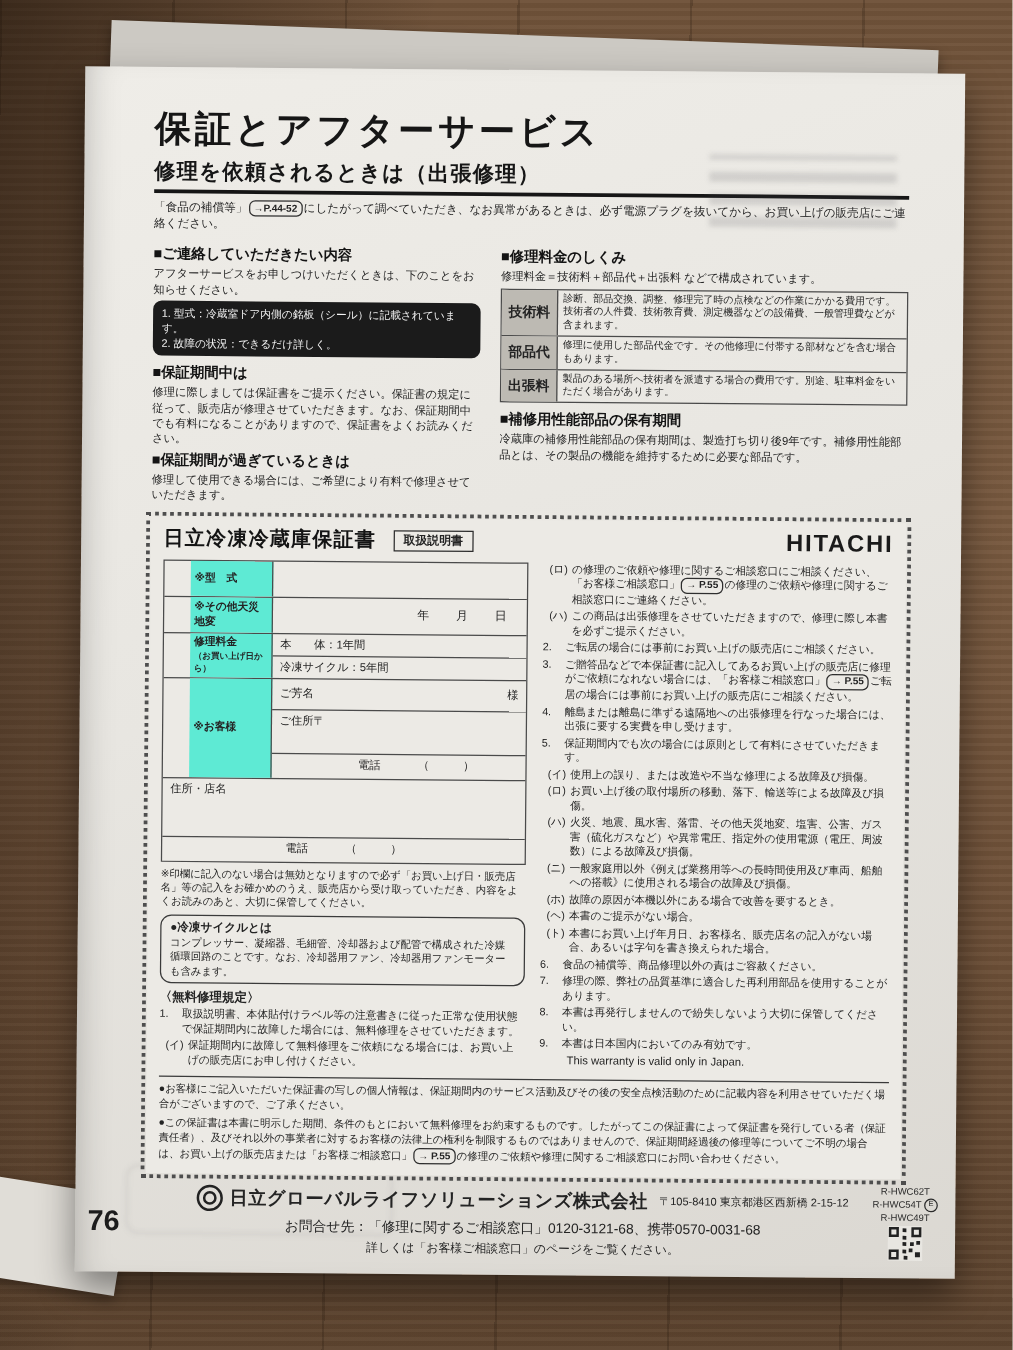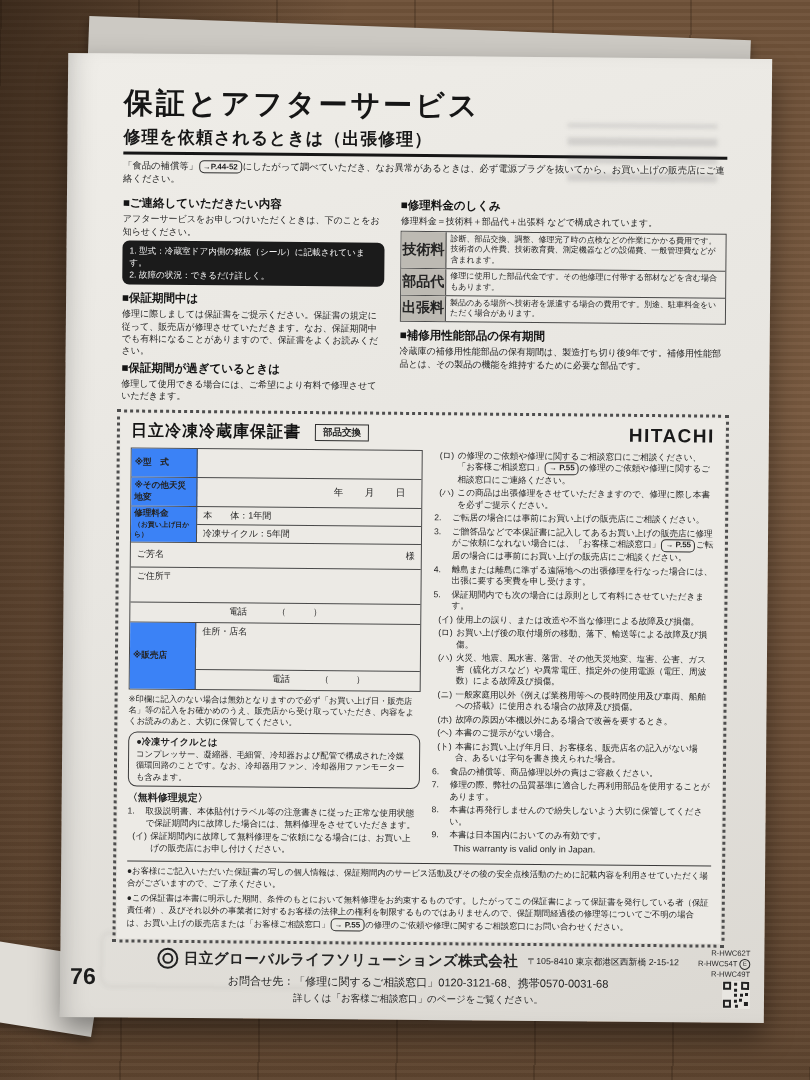--- a/index.html
+++ b/index.html
@@ -48,42 +48,42 @@
   .cols{display:flex;gap:16px;}
   .col-l{flex:0 0 262px;}
   .col-r{flex:1;}
   .h2{font-size:11.5px;font-weight:bold;color:#141414;margin:3px 0 2px 0;}
   .body-text{font-size:9px;line-height:1.38;margin-bottom:3px;}
   .notice-box{background:#1b1b1b;color:#f5f5f5;border-radius:7px;padding:4px 7px;
     font-size:8.6px;line-height:1.4;margin:3px 0 6px 0;}
   .fee-table{border:1px solid #4a4a4a;margin:2px 0 6px 0;}
   .fee-row{display:flex;border-bottom:1px solid #4a4a4a;}
   .fee-row:last-child{border-bottom:none;}
-  .fee-label{flex:0 0 44px;background:#bdbab3;font-weight:bold;font-size:14px;
+  .fee-label{flex:0 0 44px;background:#bdbab3;font-weight:bold;font-size:11px;
     display:flex;align-items:center;justify-content:center;border-right:1px solid #4a4a4a;}
   .fee-desc{flex:1;font-size:8px;line-height:1.35;padding:2px 4px;}
 
   
   .card{
     margin-top:8px;background:#eceae5;outline:3px dotted #4e4e4e;outline-offset:1px;
     padding:7px 10px 6px 10px;position:relative;
   }
   .card-head{display:flex;align-items:center;margin-bottom:5px;}
   .card-title{font-size:16px;font-weight:bold;letter-spacing:1px;color:#141414;}
   .badge{border:1.5px solid #2e2e2e;font-size:9.5px;font-weight:bold;padding:1px 7px;margin-left:14px;}
   .brand{margin-left:auto;font-size:19px;font-weight:900;letter-spacing:1.5px;color:#1a1a1a;}
   .card-body{display:flex;gap:12px;}
   .card-left{flex:0 0 292px;}
   .card-right{flex:1;}
 
   .form{border:1px solid #4a4a4a;}
   .frow{display:flex;border-bottom:1px solid #4a4a4a;}
   .frow:last-child{border-bottom:none;}
-  .flabel{flex:0 0 66px;background:#3b82f6;border-right:1px solid #4a4a4a;
-    font-size:8.6px;font-weight:bold;display:flex;flex-direction:column;justify-content:center;padding:0 3px;box-sizing:border-box;}
+  .flabel{flex:0 0 66px;background:#5eead4;border-right:1px solid #4a4a4a;
+    font-size:8.6px;font-weight:bold;display:flex;flex-direction:column;justify-content:center;padding:0 3px;box-sizing:border-box;margin-left:21px;}
   .flabel .small{font-size:6.8px;font-weight:bold;}
   .fval{flex:1;display:flex;flex-direction:column;}
   .fcell{padding:2px 6px;font-size:9px;border-top:1px solid #4a4a4a;}
   .fcell:first-child{border-top:none;}
   .r-model{height:24px;}
   .r-date{height:24px;display:flex;align-items:center;justify-content:flex-end;letter-spacing:6px;padding-right:10px;font-size:9.5px;}
   .cell-line{display:flex;align-items:center;}
   .suffix-right{margin-left:auto;}
   .tel-cell{display:flex;gap:30px;padding-left:34%;}
   .note{font-size:8.3px;line-height:1.38;margin:4px 0;}
@@ -103,21 +103,21 @@
   .footer{position:relative;margin-top:9px;height:86px;}
   .page-num{position:absolute;left:-46px;top:16px;font-size:23px;font-weight:bold;color:#1c1c1c;}
   .footer-center{width:500px;margin:0 auto;text-align:center;}
   .company-row{display:flex;align-items:center;justify-content:center;gap:5px;}
   .gls-logo{width:17px;height:17px;border:2px solid #222;border-radius:50%;position:relative;flex:0 0 auto;}
   .gls-logo::before{content:"";position:absolute;left:3px;top:3px;right:3px;bottom:3px;border:2px solid #222;border-radius:50%;}
   .company{font-size:14.5px;font-weight:bold;letter-spacing:0.5px;white-space:nowrap;}
   .address{font-size:8.8px;margin-left:4px;white-space:nowrap;}
   .contact{font-size:11px;margin-top:4px;}
   .more{font-size:9.5px;margin-top:3px;}
-  .footer-right{position:absolute;right:-30px;top:-4px;text-align:right;font-size:7.6px;line-height:1.25;color:#2a2a2a;}
+  .footer-right{position:absolute;right:-30px;top:-4px;text-align:center;font-size:7.6px;line-height:1.25;color:#2a2a2a;}
   .model-line{white-space:nowrap;}
   .circle-mark{display:inline-flex;align-items:center;justify-content:center;width:9px;height:9px;
     border:1px solid #2a2a2a;border-radius:50%;font-size:6px;margin-left:2px;vertical-align:middle;}
   .qr{margin-top:2px;}
 </style>
 </head>
 <body>
 
 <div>
   <div class="sheet-back"></div>
@@ -165,21 +165,21 @@
           </div>
         </div>
         <div class="h2">■補修用性能部品の保有期間</div>
         <div class="body-text">冷蔵庫の補修用性能部品の保有期間は、製造打ち切り後9年です。補修用性能部品とは、その製品の機能を維持するために必要な部品です。</div>
       </div>
     </div>
 
     <div class="card">
       <div class="card-head">
         <span class="card-title">日立冷凍冷蔵庫保証書</span>
-        <span class="badge">部品交換</span>
+        <span class="badge">取扱説明書</span>
         <span class="brand">HITACHI</span>
       </div>
 
       <div class="card-body">
         <div class="card-left">
           <div class="form">
             <div class="frow">
               <div class="flabel">※型　式</div>
               <div class="fval">
                   <div class="fcell r-model"></div>
@@ -195,34 +195,34 @@
               <div class="flabel">
                 <span>修理料金</span>
                 <span class="small">（お買い上げ日から）</span>
               </div>
               <div class="fval">
                 <div class="fcell">本　　体：1年間</div>
                 <div class="fcell">冷凍サイクル：5年間</div>
               </div>
             </div>
             <div class="frow">
+              <div class="flabel">※お客様</div>
               <div class="fval">
                 <div class="fcell cell-line" style="height:20px;">
                   <span>ご芳名</span>
                   <span class="suffix-right">様</span>
                 </div>
                 <div class="fcell" style="height:30px;">ご住所〒</div>
                 <div class="fcell tel-cell" style="height:15px;">
                   <span>電話</span>
                   <span>（　　　）</span>
                 </div>
               </div>
             </div>
             <div class="frow">
-              <div class="flabel">※販売店</div>
               <div class="fval">
                 <div class="fcell" style="height:42px;">住所・店名</div>
                 <div class="fcell tel-cell" style="height:15px;">
                   <span>電話</span>
                   <span>（　　　）</span>
                 </div>
               </div>
             </div>
           </div>
 

